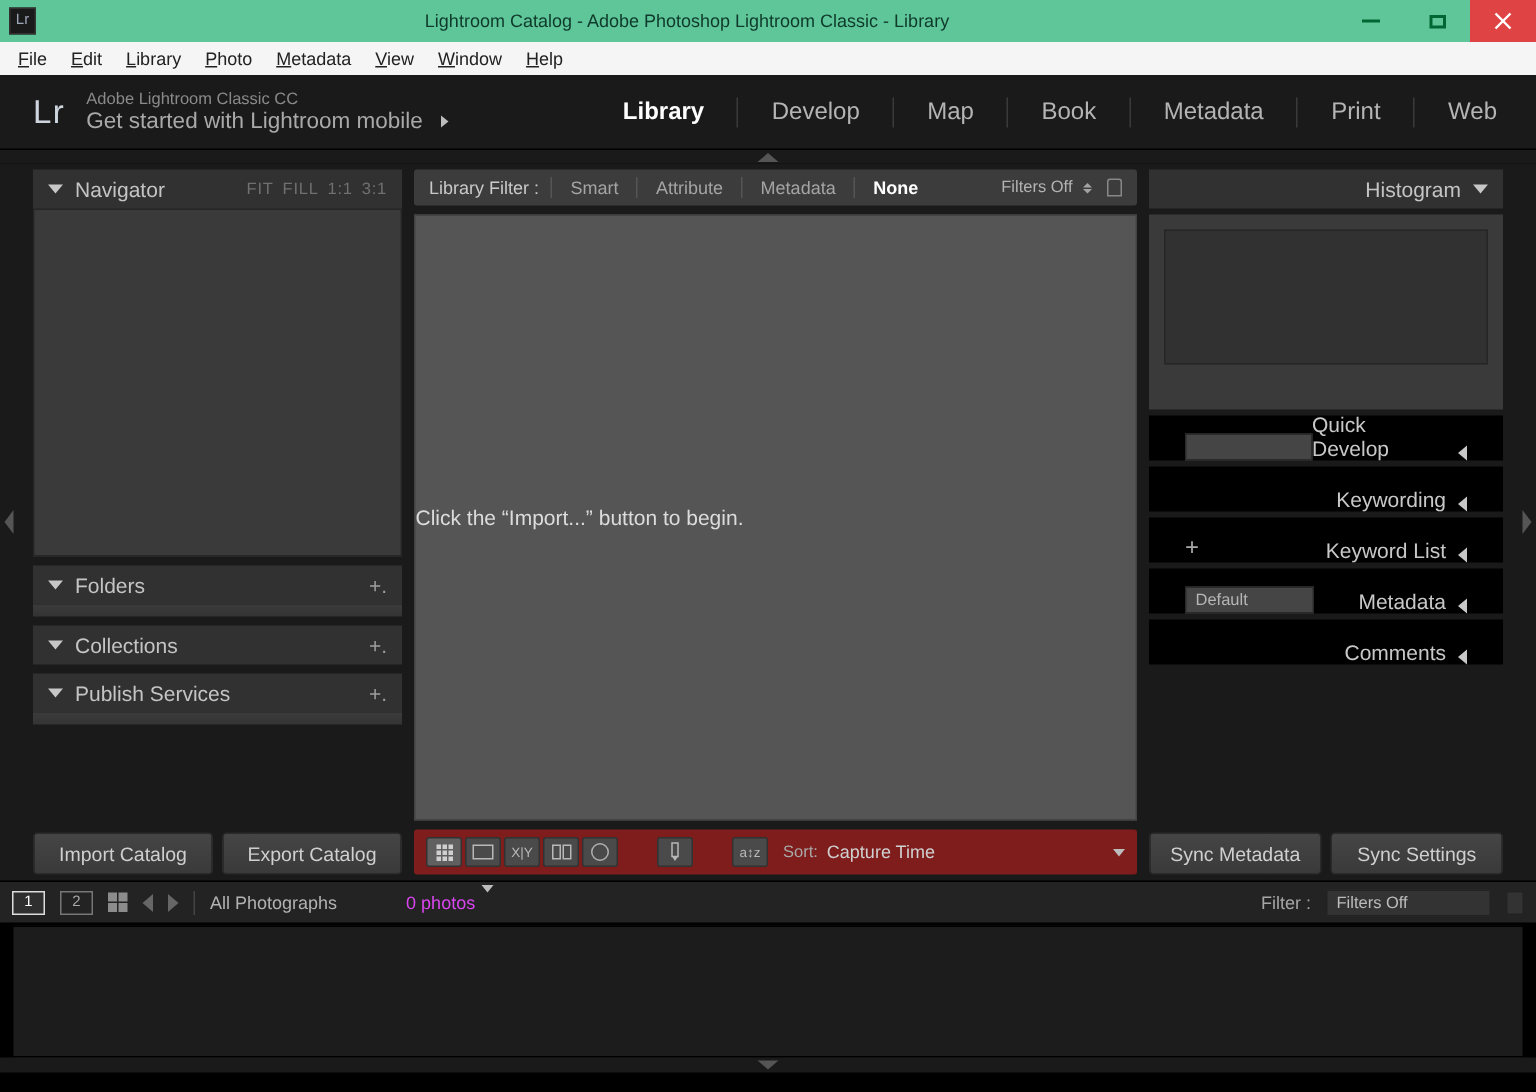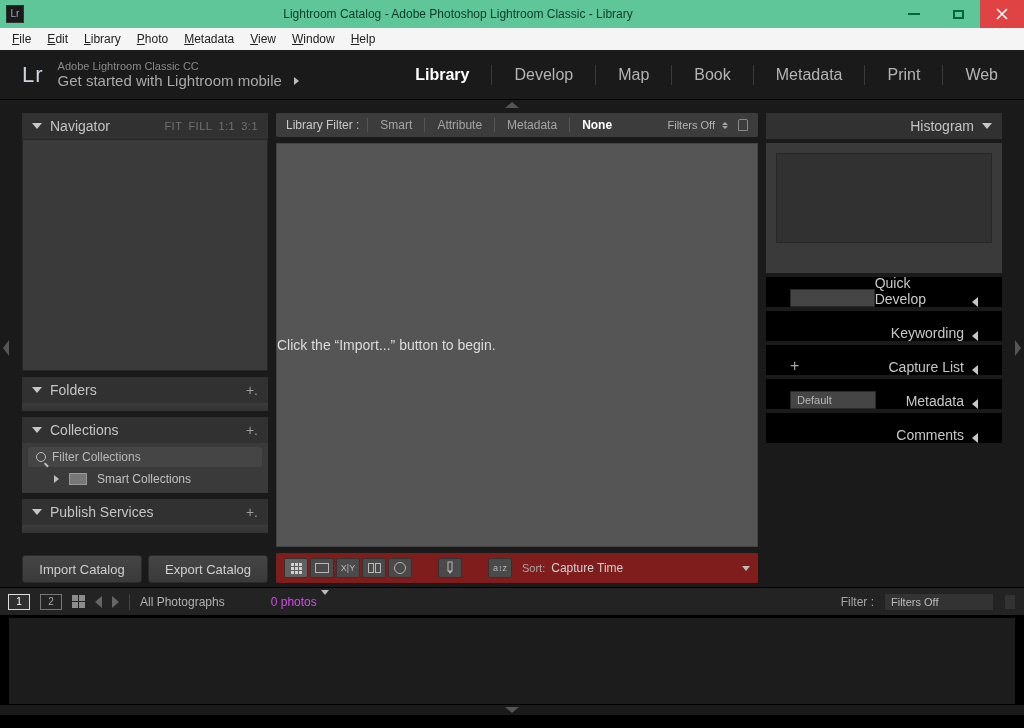--- a/index.html
+++ b/index.html
@@ -223,31 +223,20 @@
         </div>
       <div class="panel-strip"></div>
     </div>
 
     <div>
       <div class="panel-head">
           <div class="ptri"></div>
           <span>Collections</span>
           <span class="plus">+.</span>
         </div>
-      <div class="coll-sub">
-        <div class="filter-row">
-            <div class="mag"></div>
-            <span>Filter Collections</span>
-          </div>
-        <div class="smart-row">
-            <div class="tri"></div>
-            <div class="box"></div>
-            <span>Smart Collections</span>
-          </div>
-      </div>
     </div>
 
     <div>
       <div class="panel-head">
           <div class="ptri"></div>
           <span>Publish Services</span>
           <span class="plus">+.</span>
         </div>
       <div class="panel-strip"></div>
     </div>
@@ -345,35 +334,39 @@
         <div class="value-box"></div>
         <span class="rtxt">Quick Develop</span>
         <div class="arrow"></div>
       </div>
     <div class="r-panel">
         <span class="rtxt">Keywording</span>
         <div class="arrow"></div>
       </div>
     <div class="r-panel">
         <span class="plus">+</span>
-        <span class="rtxt">Capture List</span>
+        <span class="rtxt">Keyword List</span>
         <div class="arrow"></div>
       </div>
     <div class="r-panel">
         <div class="value-box">
           <span>Default</span>
         </div>
         <span class="rtxt">Metadata</span>
         <div class="arrow"></div>
       </div>
     <div class="r-panel">
         <span class="rtxt">Comments</span>
         <div class="arrow"></div>
       </div>
 
+    <div class="r-btns">
+      <div class="btn">Sync Metadata</div>
+      <div class="btn">Sync Settings</div>
+    </div>
   </div>
 
   <div class="side-notch">
       <div class="tri-r"></div>
     </div>
 </div>
 
 <div class="fs-head">
   <div class="scrn active">1</div>
   <div class="scrn">2</div>

